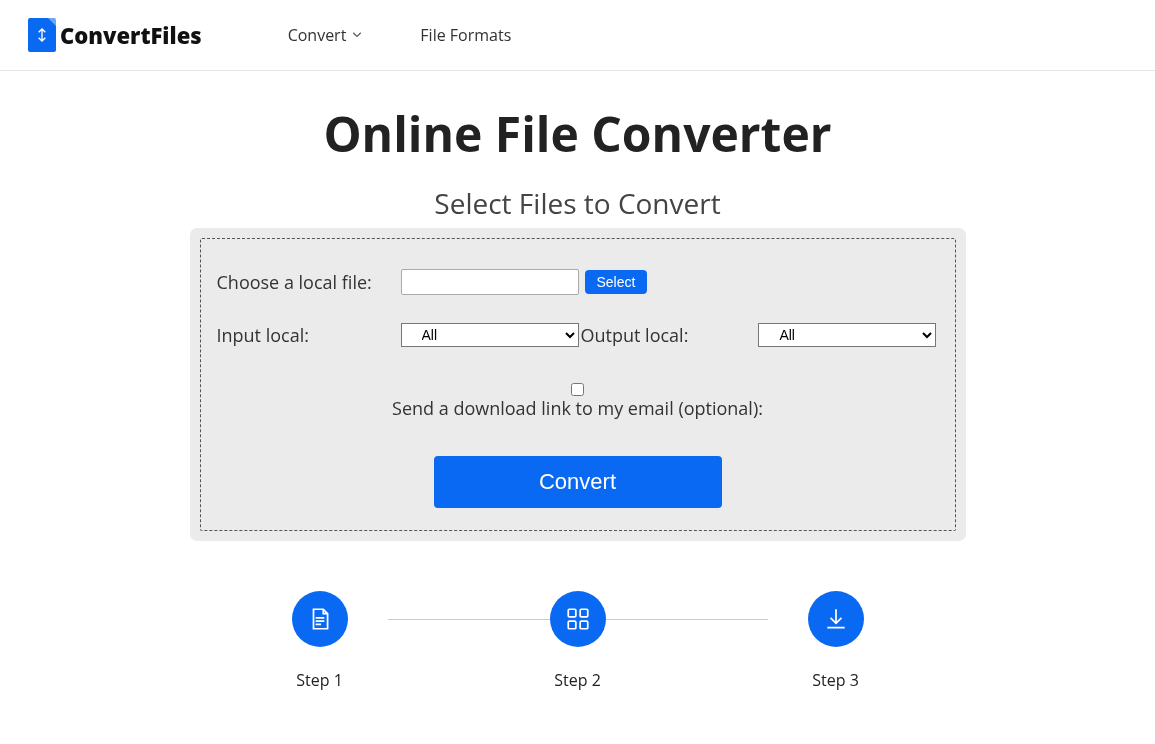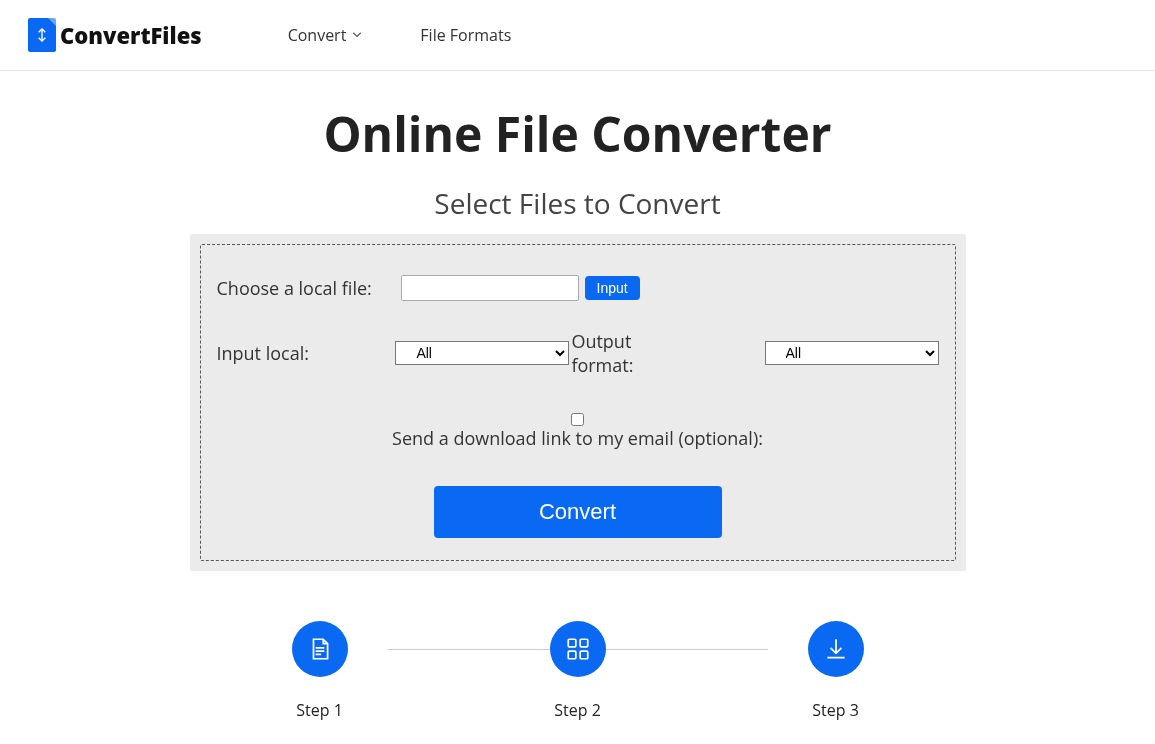--- a/index.html
+++ b/index.html
@@ -47,23 +47,23 @@
     .chev-down { width:10px; height:6px; }
     .chev-down path { stroke:#555; stroke-width:1.5; fill:none; }
 
     .container { max-width: 1000px; margin: 0 auto; padding: 30px 20px 40px; }
 
     h1 { text-align:center; font-size:48px; font-weight:700; color:#222; margin-bottom:18px; }
     .subtitle { text-align:center; font-size:28px; font-weight:400; color:#444; }
 
     .panel {
       max-width: 776px;
-      margin: 12px auto 50px;
+      margin: 6px auto 50px;
       background: #ebebeb;
-      border-radius: 2px;
+      border-radius: 7px;
       padding: 10px;
     }
     .panel-inner {
       border: 1px dashed #555;
       border-radius: 2px;
       padding: 30px 16px 22px;
     }
 
     .form-row { display:flex; align-items:center; margin-bottom:28px; }
     .label-cell { width:184px; font-size:18px; color:#333; }
@@ -149,29 +149,29 @@
 <div class="container">
   <h1>Online File Converter</h1>
   <div class="subtitle">Select Files to Convert</div>
 
   <div class="panel">
     <div class="panel-inner">
 
       <div class="form-row">
         <div class="label-cell">Choose a local file:</div>
         <div class="file-input"></div>
-        <button class="browse-btn">Input</button>
+        <button class="browse-btn">Select</button>
       </div>
 
       <div class="fmt-row">
         <div class="label-cell">Input local:</div>
         <select>
           <option>All</option>
         </select>
-        <span class="out-label">Output format:</span>
+        <span class="out-label">Output local:</span>
         <select>
           <option>All</option>
         </select>
       </div>
 
       <label class="checkbox-row">
         <input type="checkbox" style="">
         <span>Send a download link to my email (optional):</span>
       </label>
 

